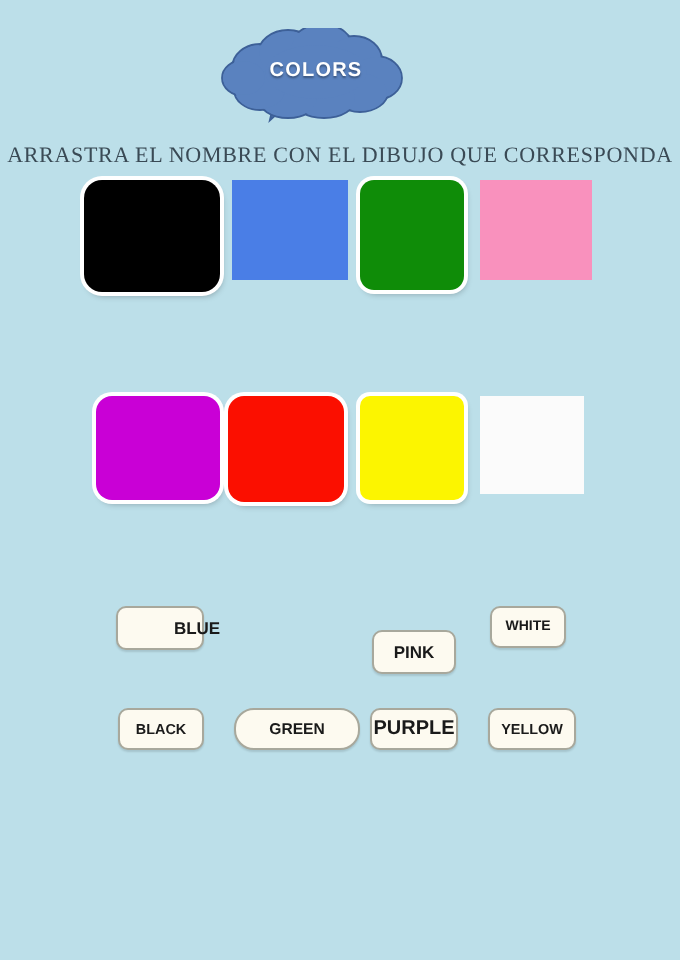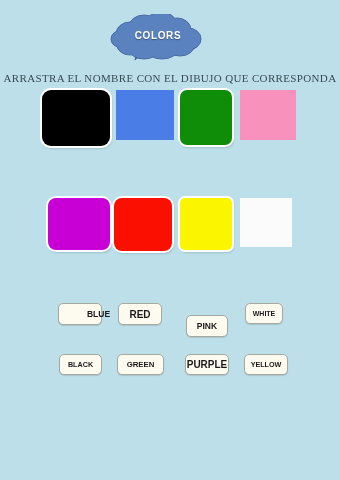--- a/index.html
+++ b/index.html
@@ -179,35 +179,32 @@
       </div>
       <div class="swatch" style="left: 240px; width: 52px; height: 49px;">
         <div class="swatch-inner" style="background: rgb(251, 251, 251); border-radius: 0px;"></div>
       </div>
     </div>
 
   <div id="word-row-1" class="word-row" style="top: 303px;">
       <div class="word-btn" style="left: 58px; width: 44px; height: 22px; font-size: 8.5px; padding-left: 37px;">
         <span>BLUE</span>
       </div>
-      <div class="word-btn" style="left: 118px; width: 44px; height: 22px; font-size: 10px;">
-        <span>RED</span>
-      </div>
       <div class="word-btn" style="left: 186px; width: 42px; height: 22px; font-size: 8.5px; margin-top: 12px;">
         <span>PINK</span>
       </div>
       <div class="word-btn" style="left: 245px; width: 38px; height: 21px; font-size: 7px;">
         <span>WHITE</span>
       </div>
     </div>
   <div id="word-row-2" class="word-row" style="top: 354px;">
       <div class="word-btn" style="left: 59px; width: 43px; height: 21px; font-size: 7.2px;">
         <span>BLACK</span>
       </div>
-      <div class="word-btn" style="left: 117px; width: 47px; height: 21px; font-size: 7.8px;">
+      <div class="word-btn" style="left: 117px; width: 63px; height: 21px; font-size: 7.8px; border-radius: 10px;">
         <span>GREEN</span>
       </div>
       <div class="word-btn" style="left: 185px; width: 44px; height: 21px; font-size: 10px;">
         <span>PURPLE</span>
       </div>
       <div class="word-btn" style="left: 244px; width: 44px; height: 21px; font-size: 7.2px;">
         <span>YELLOW</span>
       </div>
     </div>
 

